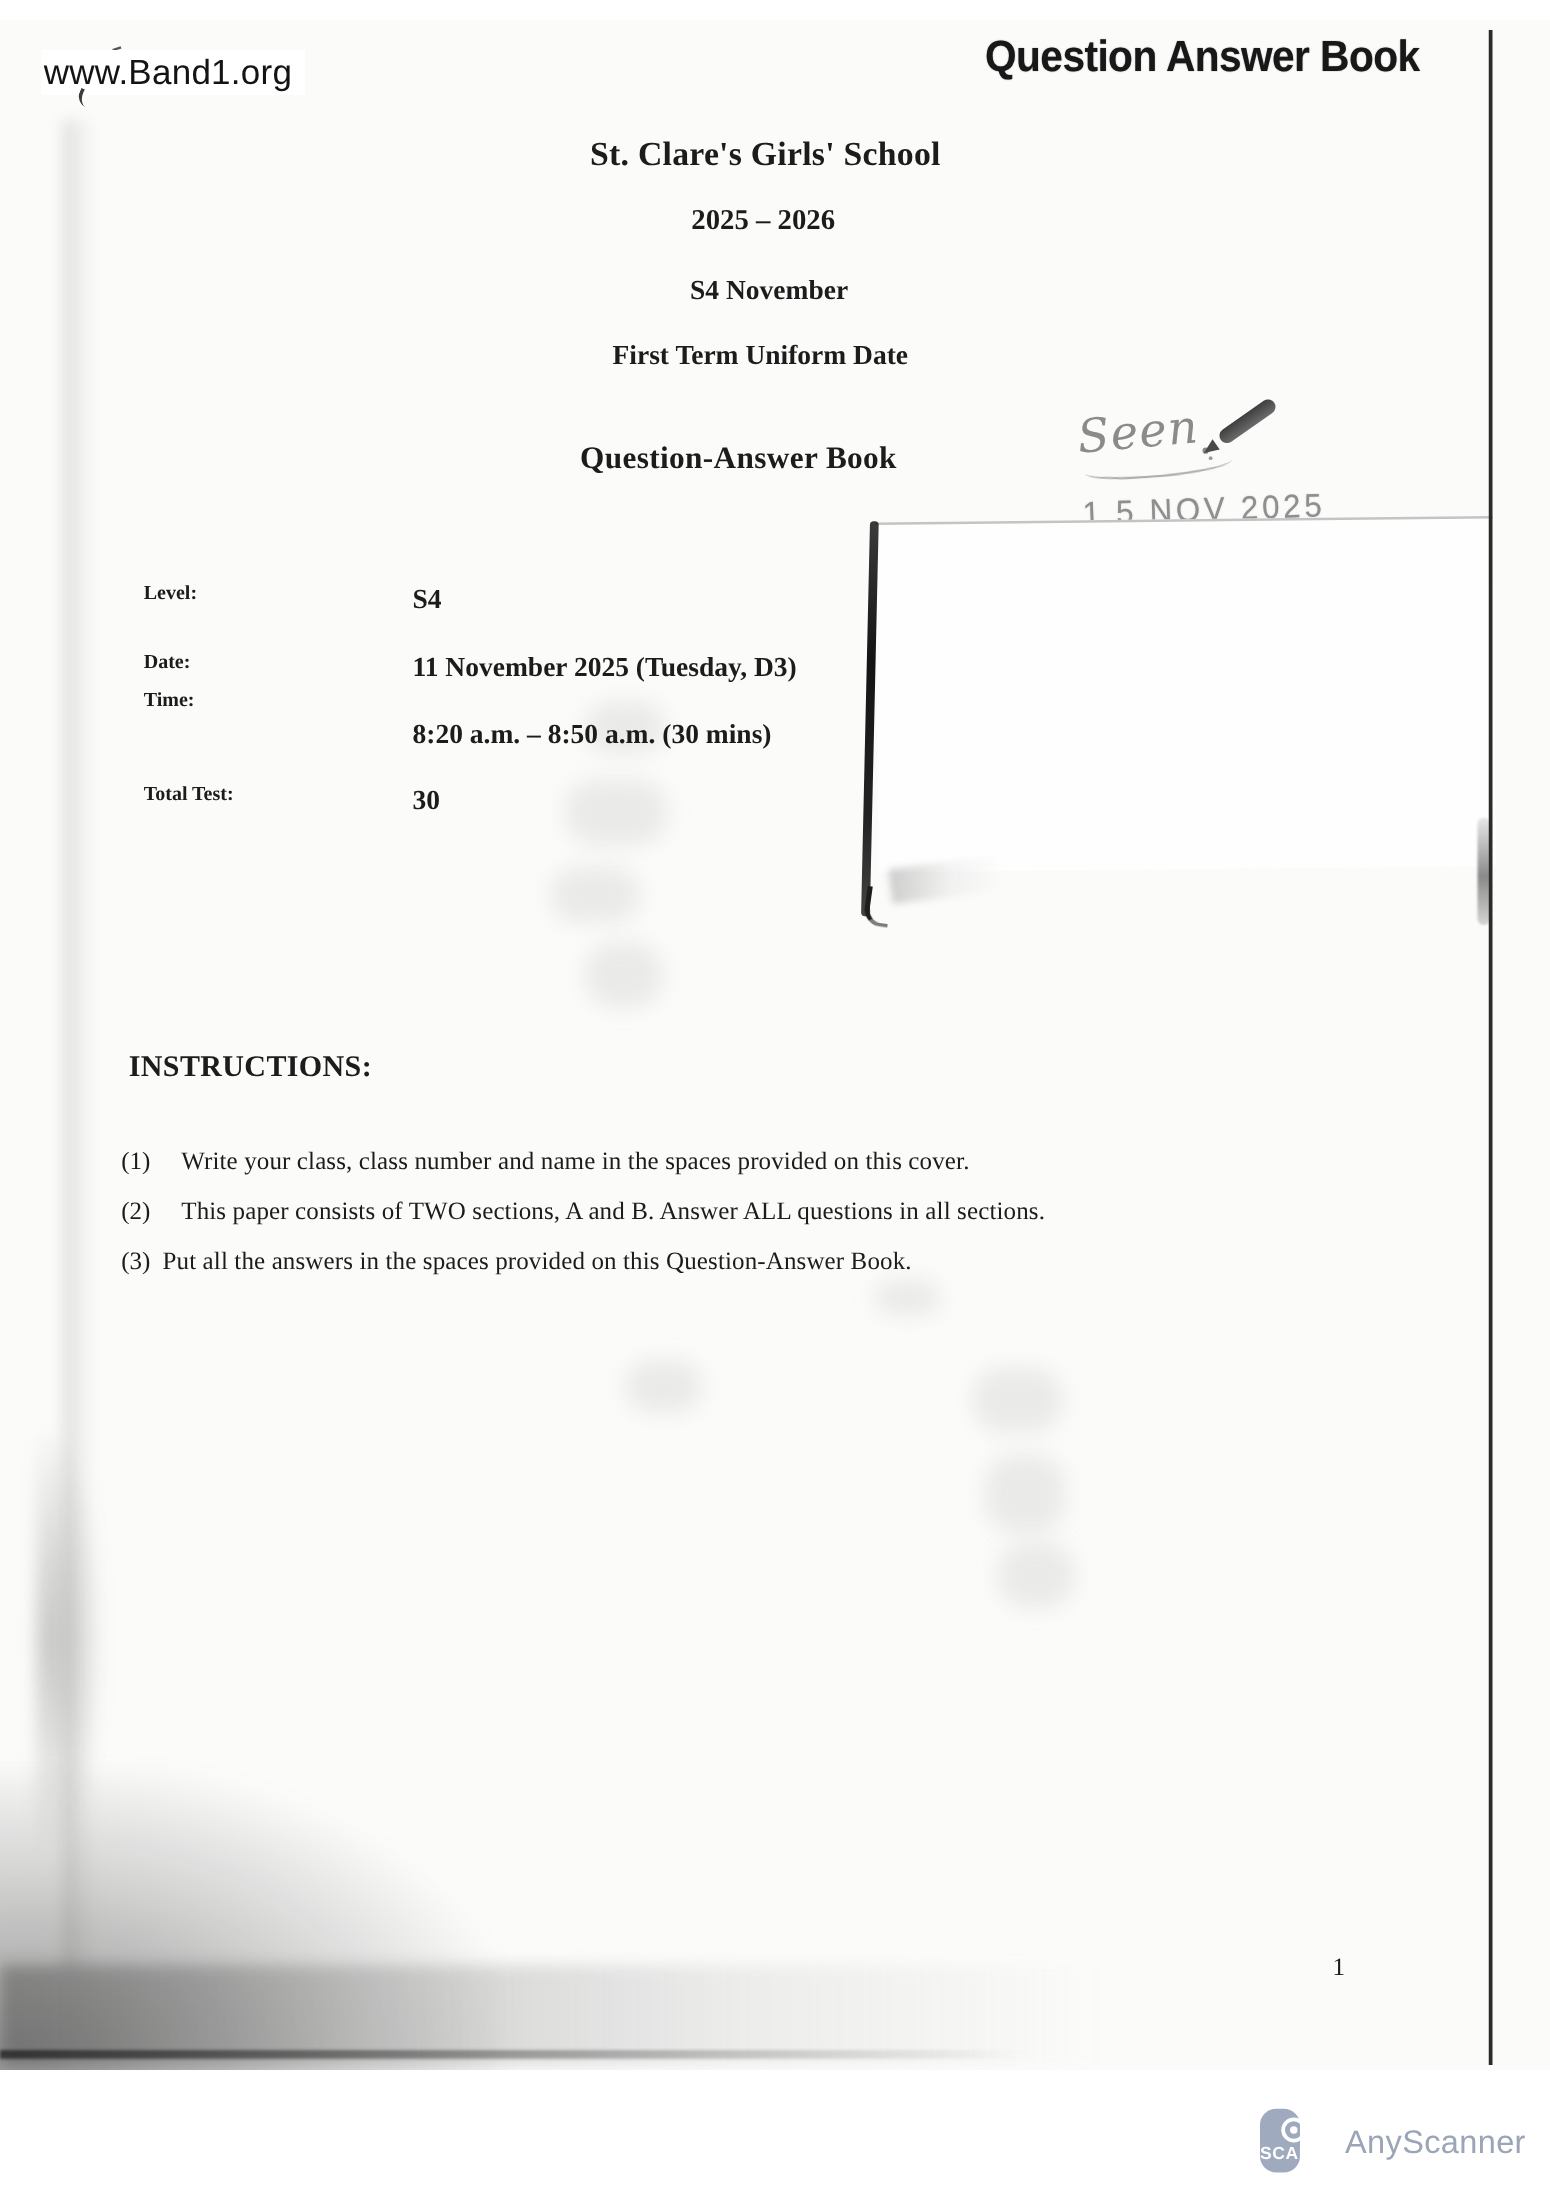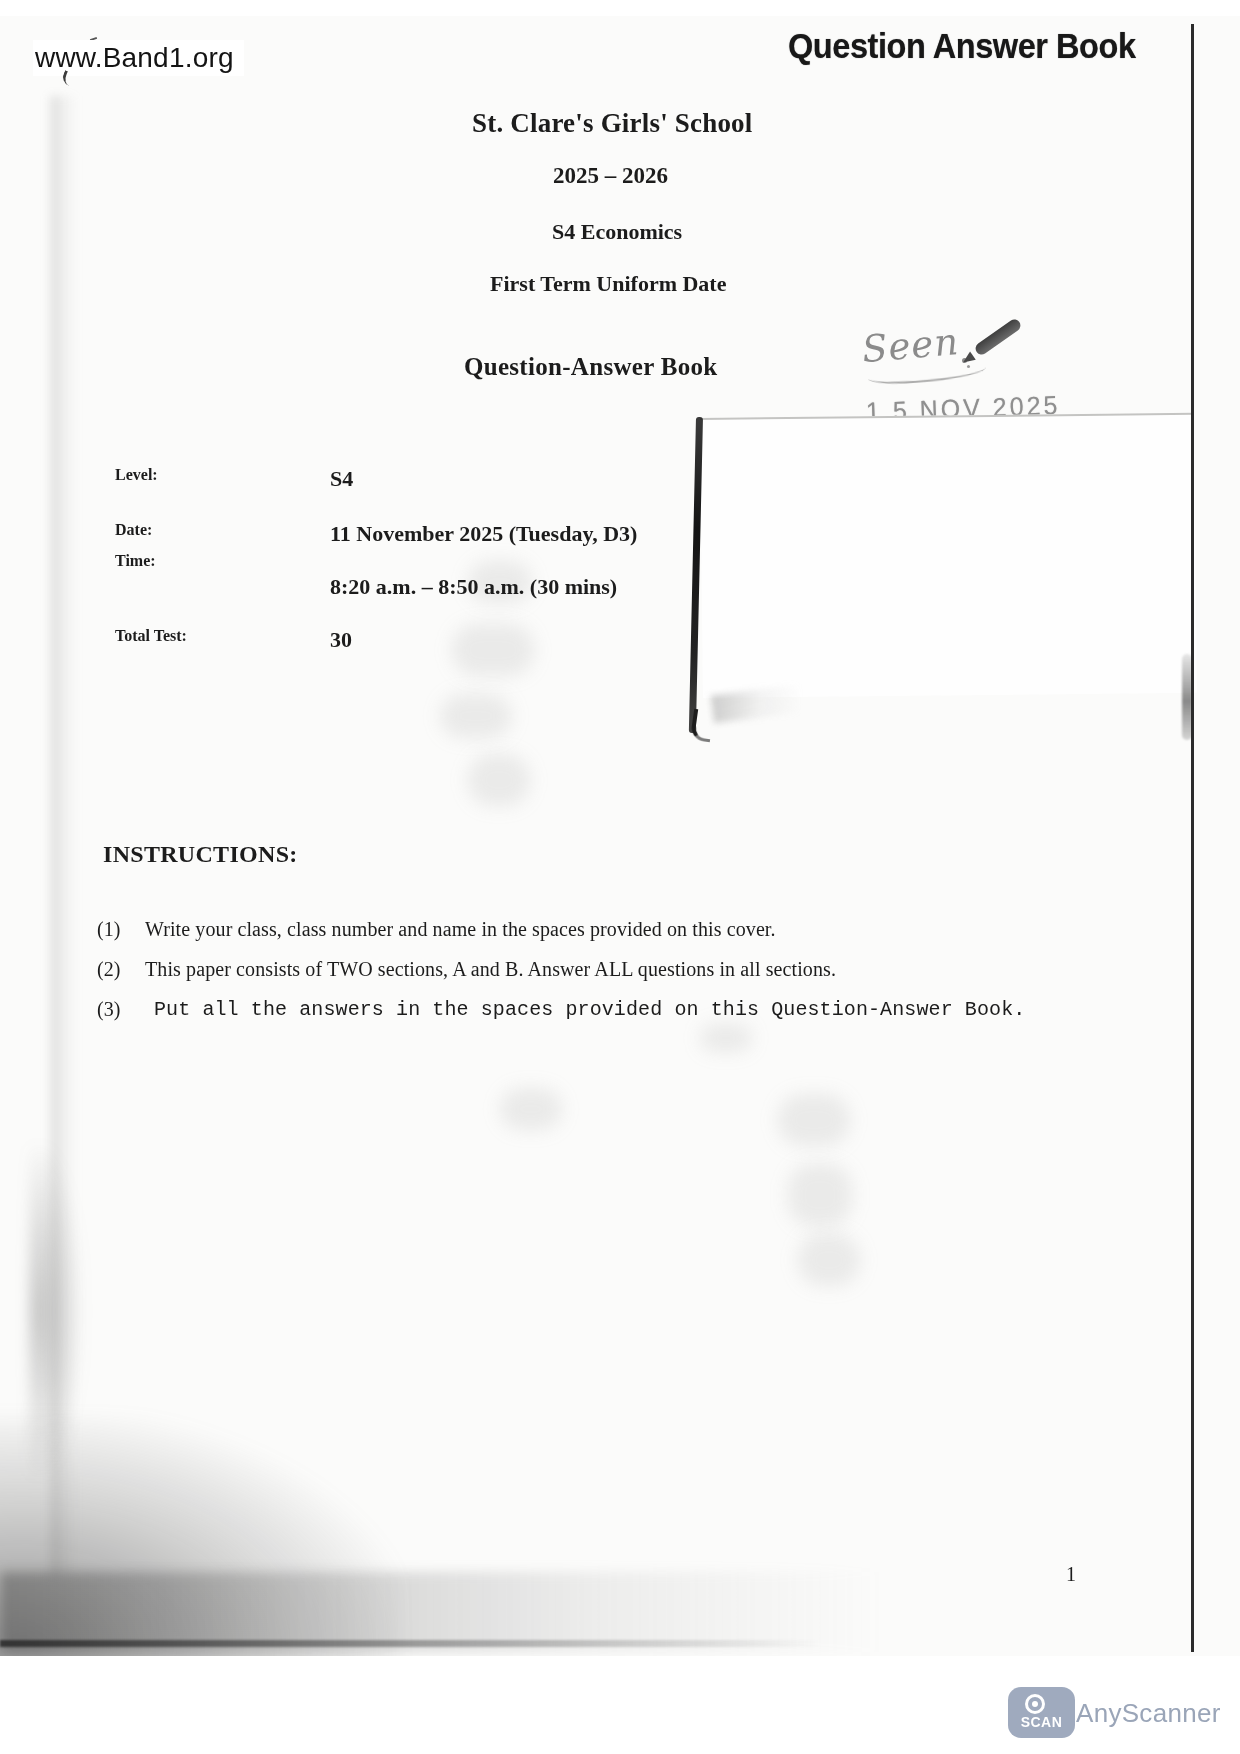--- a/index.html
+++ b/index.html
@@ -88,21 +88,21 @@
 
   
   .inst-head{left:103px;top:825px;font-size:24px;font-weight:bold;letter-spacing:0.3px;}
   .inst-num{font-size:20px;}
   .inst-text{font-size:20px;letter-spacing:0.1px;}
 
   .warning{left:168px;top:1400px;font-size:23px;font-weight:bold;letter-spacing:0.3px;white-space:nowrap;}
   .pagenum{left:1066px;top:1547px;font-size:20px;}
 
   
-  .scanner-badge{left:1008px;top:1671px;width:67px;height:51px;border-radius:13px;
+  .scanner-badge{left:1008px;top:1671px;width:32px;height:51px;border-radius:13px;
     background:#97a3b9;opacity:0.92;}
   .badge-circle{position:absolute;left:17px;top:7px;width:14px;height:14px;border:3px solid #ffffff;
     border-radius:50%;}
   .badge-circle::after{content:"";position:absolute;left:4px;top:4px;width:6px;height:6px;
     background:#ffffff;border-radius:50%;}
   .badge-label{position:absolute;left:0;right:0;top:27px;text-align:center;color:#ffffff;
     font-family:"Liberation Sans",sans-serif;font-weight:bold;font-size:14px;letter-spacing:0.5px;}
   .scanner-name{left:1076px;top:1682px;font-family:"Liberation Sans",sans-serif;font-size:26px;
     color:#9aa5b8;font-weight:500;letter-spacing:0.3px;}
 </style>
@@ -128,21 +128,21 @@
   <div class="abs bottom-line"></div>
 
   <div class="abs site-dash"></div>
   <div class="abs site-mark">www.Band1.org</div>
   <div class="abs pen-scratch"></div>
 
   <div class="abs stamp-top">Question Answer Book</div>
 
   <div class="abs h-school">St. Clare's Girls' School</div>
   <div class="abs h-years">2025 – 2026</div>
-  <div class="abs h-subject">S4 Economics</div>
+  <div class="abs h-subject">S4 November</div>
   <div class="abs h-test">First Term Uniform Date</div>
   <div class="abs h-book">Question-Answer Book</div>
 
   <div class="abs seen-tail"></div>
   <div class="abs seen-word">Seen</div>
   <div class="abs seen-dots"></div>
   <div class="abs pen-body"></div>
   <div class="abs pen-tip"></div>
   <div class="abs date-stamp">1 5 NOV 2025</div>
   <div class="abs stamp-dot"></div>
@@ -167,21 +167,21 @@
 
   <div class="abs inst-head">INSTRUCTIONS:</div>
 
   <div class="abs inst-num" style="left:97px;top:902px;">(1)</div>
   <div class="abs inst-text" style="left:145px;top:902px;">Write your class, class number and name in the spaces provided on this cover.</div>
 
   <div class="abs inst-num" style="left:97px;top:942px;">(2)</div>
   <div class="abs inst-text" style="left:145px;top:942px;">This paper consists of TWO sections, A and B. Answer ALL questions in all sections.</div>
 
   <div class="abs inst-num" style="left:97px;top:982px;">(3)</div>
-  <div class="abs inst-text" style="left:154px;top:982px;font-family:Liberation Mono, monospace;">Put all the answers in the spaces provided on this Question-Answer Book.</div>
+  <div class="abs inst-text" style="left:130px;top:982px;">Put all the answers in the spaces provided on this Question-Answer Book.</div>
 
   <div class="abs pagenum">1</div>
 
   <div class="abs scan-line-right"></div>
   <div class="abs below-scan"></div>
 
   <div class="abs scanner-badge">
     <div class="badge-circle"></div>
     <div class="badge-label">SCAN</div>
   </div>

